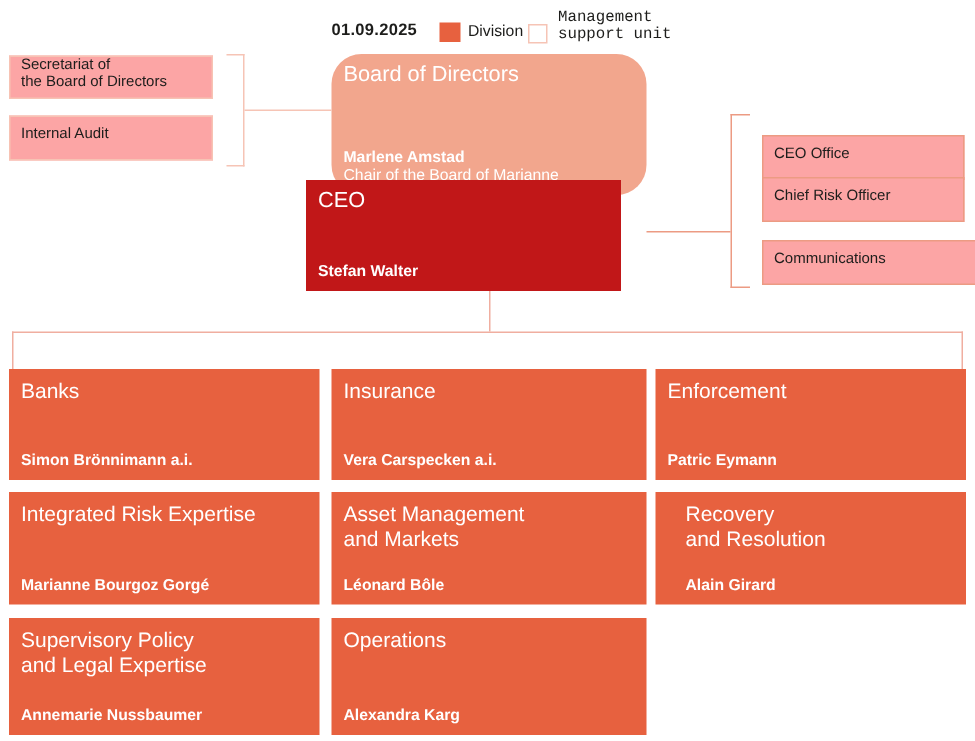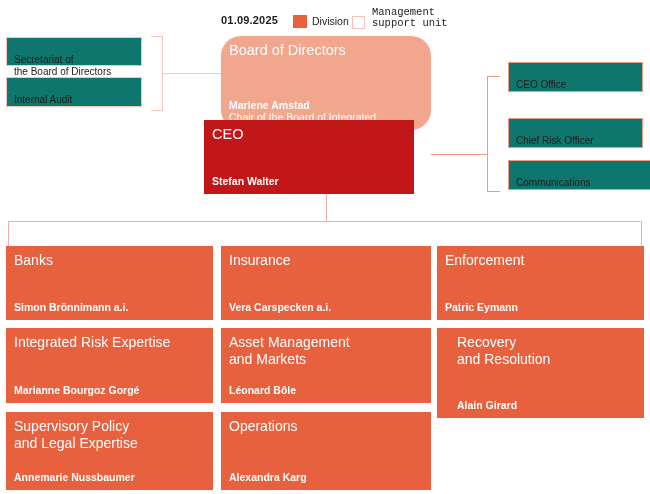--- a/index.html
+++ b/index.html
@@ -32,21 +32,21 @@
   .obox{color:#fff;display:flex;flex-direction:column;justify-content:space-between;padding:6px 8px 7px 8px;}
   .obox .otitle{font-size:14.5px;font-weight:400;line-height:16.5px;white-space:pre-line;}
   .obox .oname{font-size:10.5px;font-weight:bold;line-height:12px;}
   .obox .orole{font-size:10.5px;font-weight:400;line-height:12px;}
   .obox.board{background:var(--board);}
   .obox.ceo{background:var(--ceo);}
   .obox.division{background:var(--division);}
   .obox.division .otitle{font-size:14px;}
 
   
-  .sbox{background:#0f766e;display:flex;align-items:flex-start;padding:16px 6px 5px 7px;
+  .sbox{background:#fca5a5;display:flex;align-items:center;padding:0 6px 5px 7px;
         font-size:10px;line-height:11.5px;color:var(--text_dark);white-space:pre-line;}
   .sbox.left{border:1px solid var(--support_border_left);}
   .sbox.right{border:1px solid var(--support_border_right);}
 
   
   .bracket-l{border-top:1px solid var(--line_board);border-bottom:1px solid var(--line_board);border-right:1px solid var(--line_board);}
   .bracket-r{border-top:1px solid var(--line_ceo);border-bottom:1px solid var(--line_ceo);border-left:1px solid var(--line_ceo);}
   .hline-board{height:1px;background:var(--line_board);}
   .hline-ceo{height:1px;background:var(--line_ceo);}
   .vline-tree{width:1px;background:var(--line_tree);}
@@ -61,38 +61,38 @@
   <div class="abs sw fill" style="left:293px;top:15px;"></div>
   <div class="abs lg-label" style="left:312px;top:16px;">Division</div>
   <div class="abs sw outline" style="left:352px;top:16px;"></div>
   <div class="abs lg-label two" style="left:372px;top:7px;font-family:Liberation Mono, monospace;">Management
 support unit</div>
 
   <div class="abs obox board" style="left:221px;top:36px;width:210px;height:94px;border-radius:20px;">
     <div class="otitle">Board of Directors</div>
     <div>
       <div class="oname">Marlene Amstad</div>
-      <div class="orole">Chair of the Board of Integrated</div>
+      <div class="orole">Chair of the Board of Marianne</div>
     </div>
   </div>
 
   <div class="abs obox ceo" style="left:204px;top:120px;width:210px;height:74px;">
     <div class="otitle">CEO</div>
     <div class="oname">Stefan Walter</div>
   </div>
 
   <div class="abs sbox left" style="left:6px;top:37px;width:136px;height:29px;">
     <span>Secretariat of
 the Board of Directors</span>
   </div>
   <div class="abs sbox left" style="left:6px;top:77px;width:136px;height:30px;">
     <span>Internal Audit</span>
   </div>
 
-  <div class="abs sbox right" style="left:508px;top:62px;width:135px;height:30px;">
+  <div class="abs sbox right" style="left:508px;top:90px;width:135px;height:30px;">
     <span>CEO Office</span>
   </div>
   <div class="abs sbox right" style="left:508px;top:118px;width:135px;height:30px;">
     <span>Chief Risk Officer</span>
   </div>
   <div class="abs sbox right" style="left:508px;top:160px;width:149px;height:30px;">
     <span>Communications</span>
   </div>
 
   <div class="abs bracket-l" style="left:151px;top:36px;width:12px;height:75px;"></div>
@@ -119,21 +119,21 @@
 
   <div class="abs obox division" style="left:6px;top:328px;width:207px;height:75px;">
     <div class="otitle">Integrated Risk Expertise</div>
     <div class="oname">Marianne Bourgoz Gorgé</div>
   </div>
   <div class="abs obox division" style="left:221px;top:328px;width:210px;height:75px;">
     <div class="otitle">Asset Management
 and Markets</div>
     <div class="oname">Léonard Bôle</div>
   </div>
-  <div class="abs obox division" style="left:437px;top:328px;width:207px;height:90px;padding-left:20px;">
+  <div class="abs obox division" style="left:437px;top:328px;width:207px;height:75px;padding-left:20px;">
     <div class="otitle">Recovery
 and Resolution</div>
     <div class="oname">Alain Girard</div>
   </div>
 
   <div class="abs obox division" style="left:6px;top:412px;width:207px;height:78px;">
     <div class="otitle">Supervisory Policy
 and Legal Expertise</div>
     <div class="oname">Annemarie Nussbaumer</div>
   </div>

